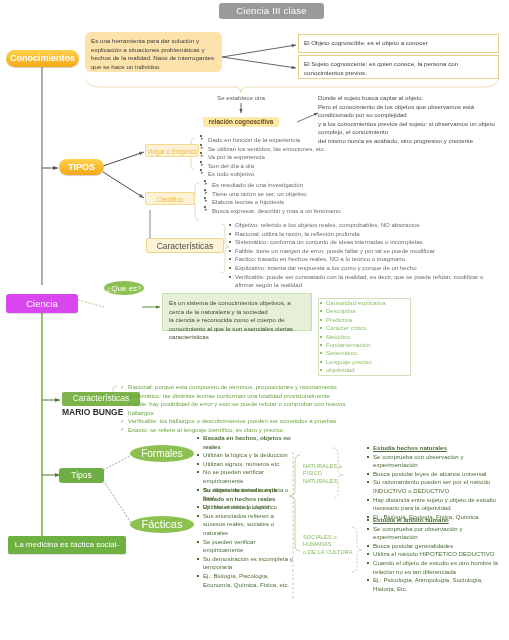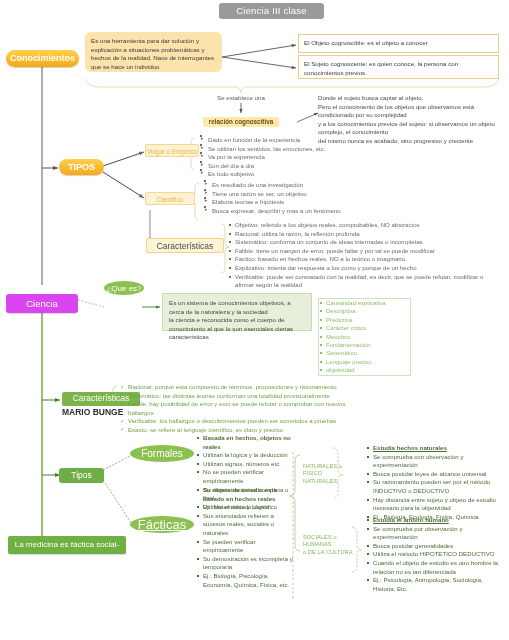--- a/index.html
+++ b/index.html
@@ -237,21 +237,21 @@
     <li>Racional: porque esta compuesto de términos, proposiciones y razonamiento</li>
     <li>Sistemático: las distintas teorías conforman una totalidad provisionalmente</li>
     <li>Falible: hay posibilidad de error y esto se puede refutar o comprobar con nuevos hallazgos</li>
     <li>Verificable: los hallazgos o descubrimientos pueden ser sometidos a pruebas</li>
     <li>Exacto: se refiere al lenguaje científico, es claro y preciso</li>
   </ul>
 
   <div class="node box-green-sm" style="left:59px;top:468px;width:45px;height:15px;line-height:15px;font-size:8.5px;">Tipos</div>
 
   <div class="node ellipse-green" style="left:130px;top:445px;width:64px;height:17px;line-height:17px;font-size:10px;">Formales</div>
-  <div class="node ellipse-green" style="left:130px;top:516px;width:64px;height:17px;line-height:17px;font-size:13px;text-decoration:underline;">Fácticas</div>
+  <div class="node ellipse-green" style="left:130px;top:516px;width:64px;height:17px;line-height:17px;font-size:11px;">Fácticas</div>
 
   <ul class="node bl lst-g2" style="left:196px;top:434px;width:100px;">
     <li class="bold">Basada en hechos, objetos no reales</li>
     <li>Utilizan la lógica y la deducción</li>
     <li>Utilizan signos, números etc.</li>
     <li>No se pueden verificar empíricamente</li>
     <li>Su demostración es completa o final</li>
     <li>Ej.: Matemática y Lógica</li>
   </ul>
 

